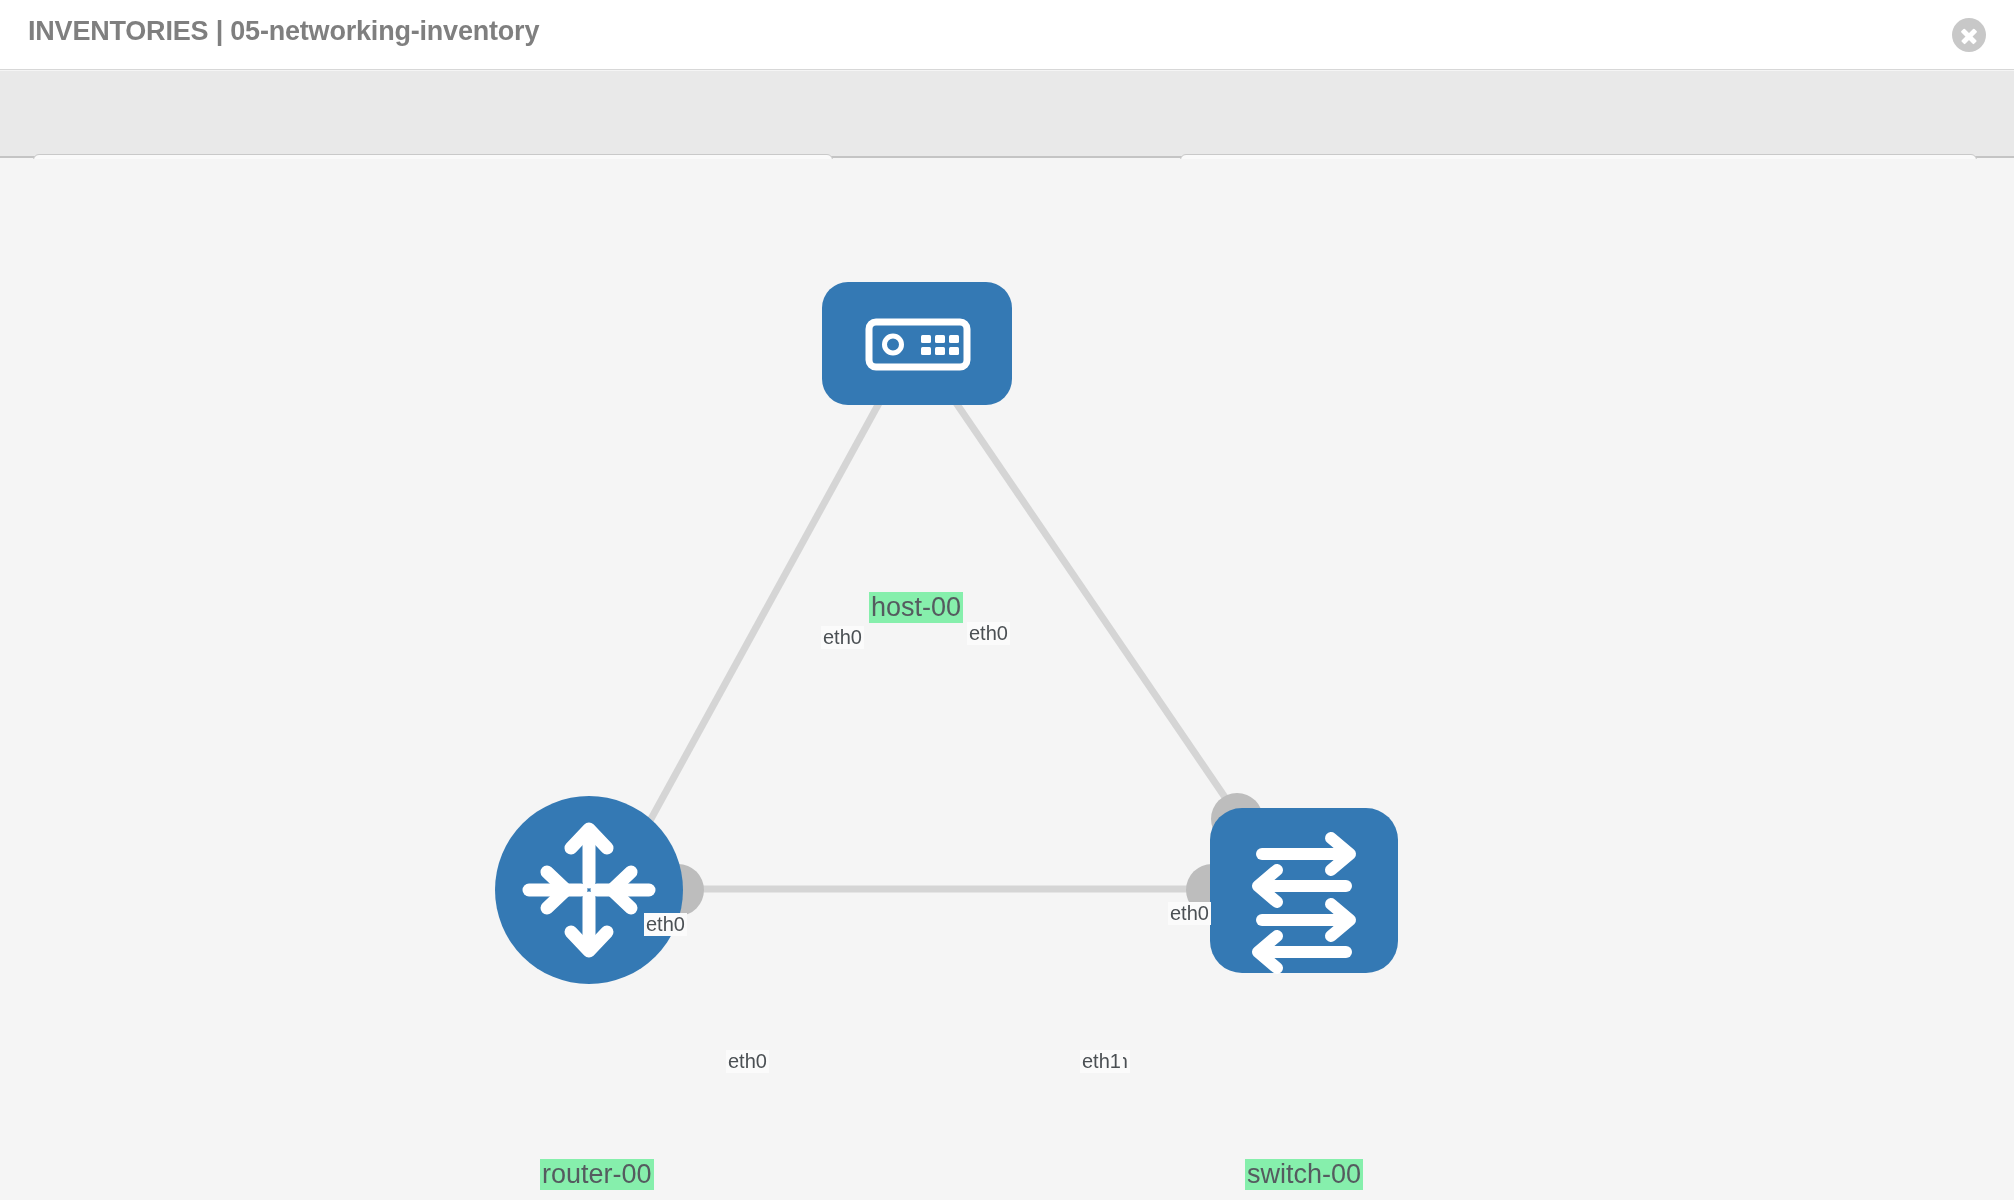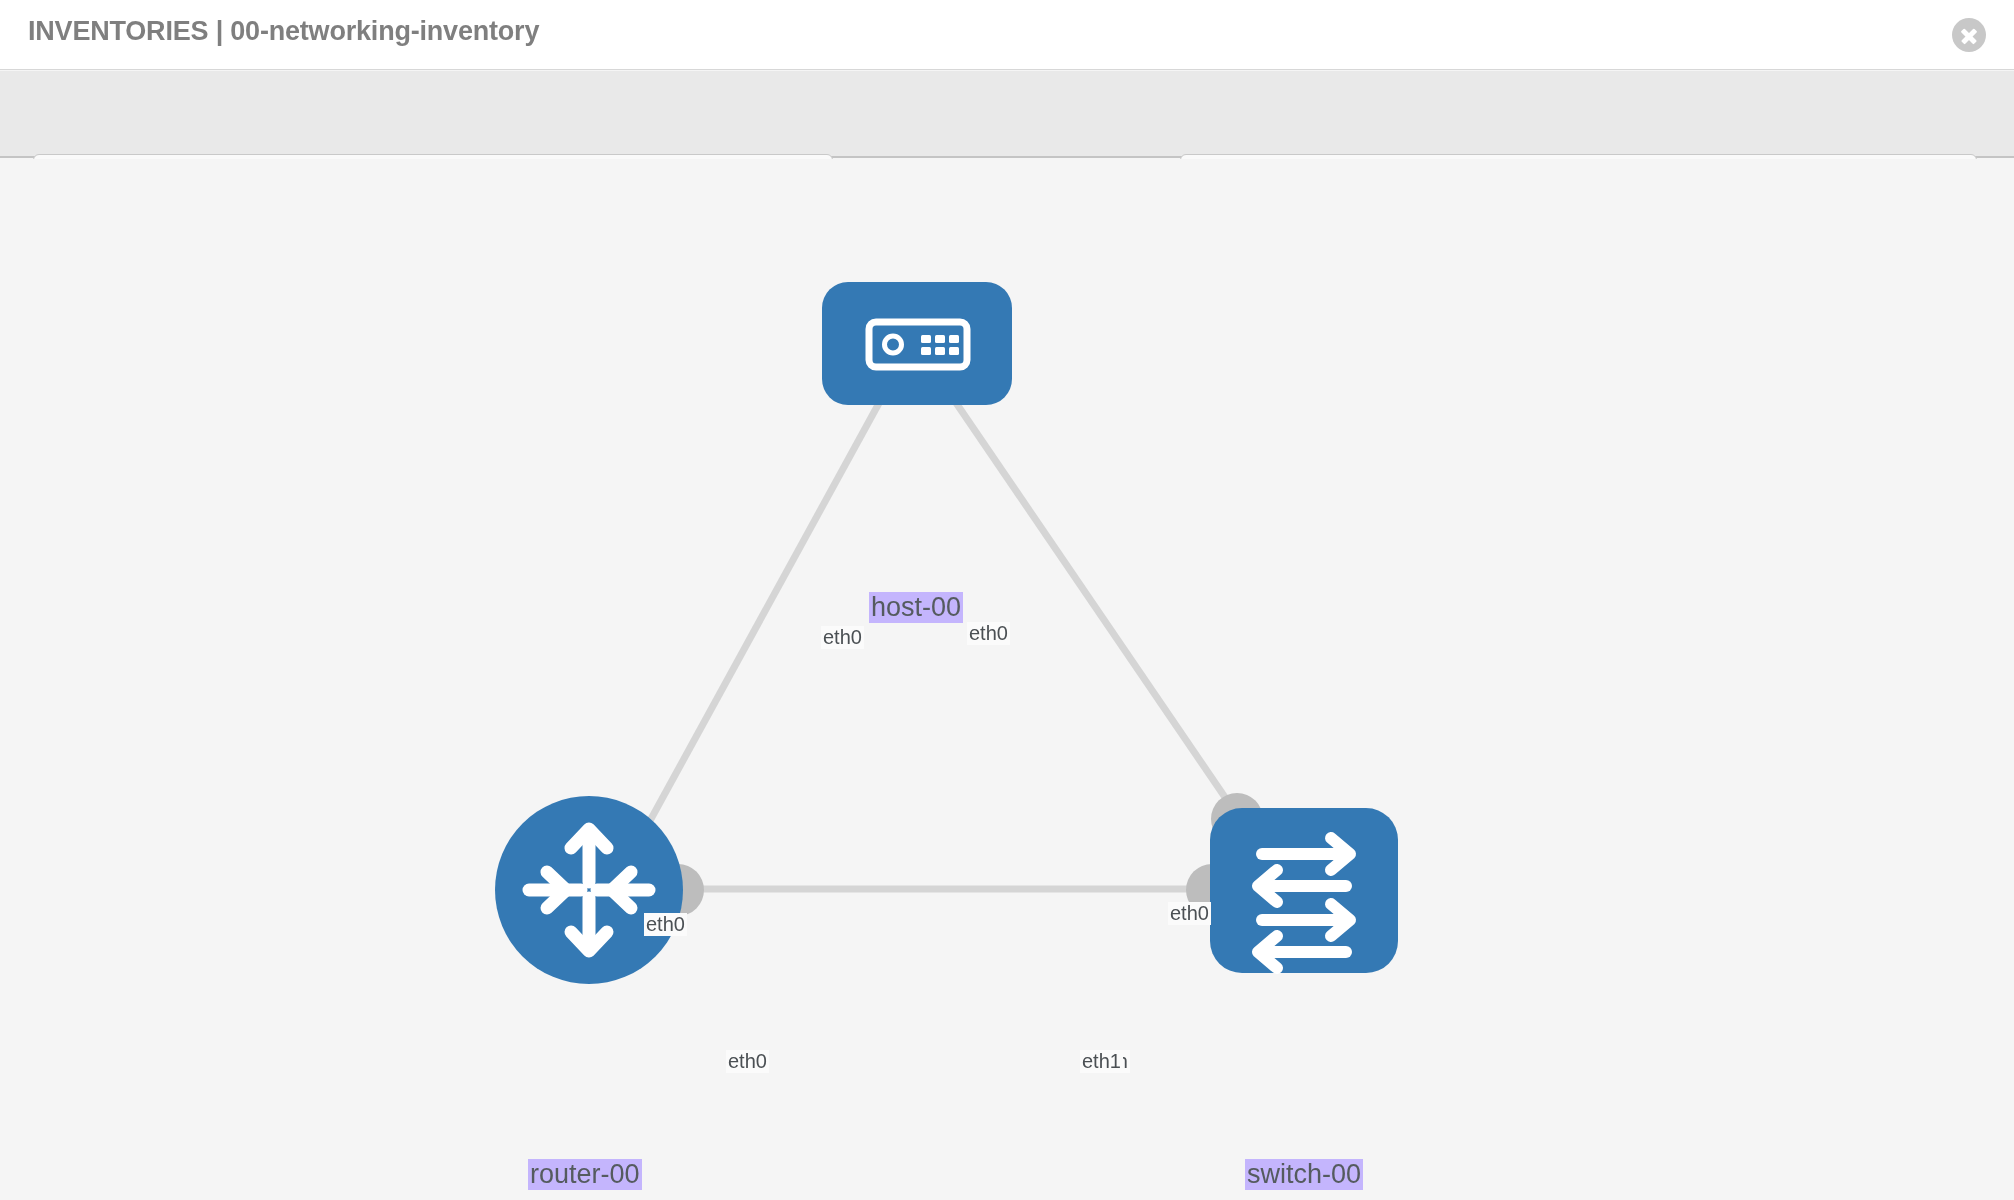--- a/index.html
+++ b/index.html
@@ -63,34 +63,34 @@
   #wrench-icon { left: 1048px; top: 95px; }
   #key-icon    { left: 1118px; top: 95px; }
 
   
   .canvas { position: absolute; left: 0; top: 159px; width: 2014px; height: 1041px; background: #f5f5f5; }
   .topo-svg { position: absolute; left: 0; top: 0; }
 
   
   .nlabel {
     position: absolute; font-size: 27px; color: #555b5f;
-    background: #c4b5fd; padding: 0 2px; white-space: nowrap;
+    background: #86efac; padding: 0 2px; white-space: nowrap;
   }
   .iflabel {
     position: absolute; font-size: 20px; color: #4b5054;
     background: #fbfbfb; padding: 0 2px; white-space: nowrap; margin-top: 19px;
   }
 </style>
 </head>
 <body>
 
 <div class="app">
 
   <div class="header">
-    <div class="page-title">INVENTORIES | 00-networking-inventory</div>
+    <div class="page-title">INVENTORIES | 05-networking-inventory</div>
     <div class="close-btn"></div>
   </div>
 
   <div class="toolbar">
 
     <div class="select-box" id="actions-select">
       <span class="sel-text">ACTIONS</span>
       <span class="caret"></span>
     </div>
 
@@ -190,21 +190,21 @@
           <polyline points="1277,711 1258,727 1277,743"></polyline>
           <line x1="1262" y1="761" x2="1348" y2="761"></line>
           <polyline points="1331,745 1350,761 1331,777"></polyline>
           <line x1="1346" y1="793" x2="1260" y2="793"></line>
           <polyline points="1277,777 1258,793 1277,809"></polyline>
         </g>
       </g>
     </svg>
 
     <span class="nlabel" style="left:869px; top:433px;">host-00</span>
-    <span class="nlabel" style="left:528px; top:1000px;">router-00</span>
+    <span class="nlabel" style="left:540px; top:1000px;">router-00</span>
     <span class="nlabel" style="left:1245px; top:1000px;text-align:right;">switch-00</span>
 
     <span class="iflabel" style="left:821px; top:448px;">eth0</span>
     <span class="iflabel" style="left:967px; top:444px;">eth0</span>
     <span class="iflabel" style="left:644px; top:735px;">eth0</span>
     <span class="iflabel" style="left:1168px; top:724px;">eth0</span>
     <span class="iflabel" style="left:726px; top:872px;">eth0</span>
     <span class="iflabel" style="left:1098px; top:872px;">eth</span>
     <span class="iflabel" style="left:1080px; top:872px;">eth1</span>
 

